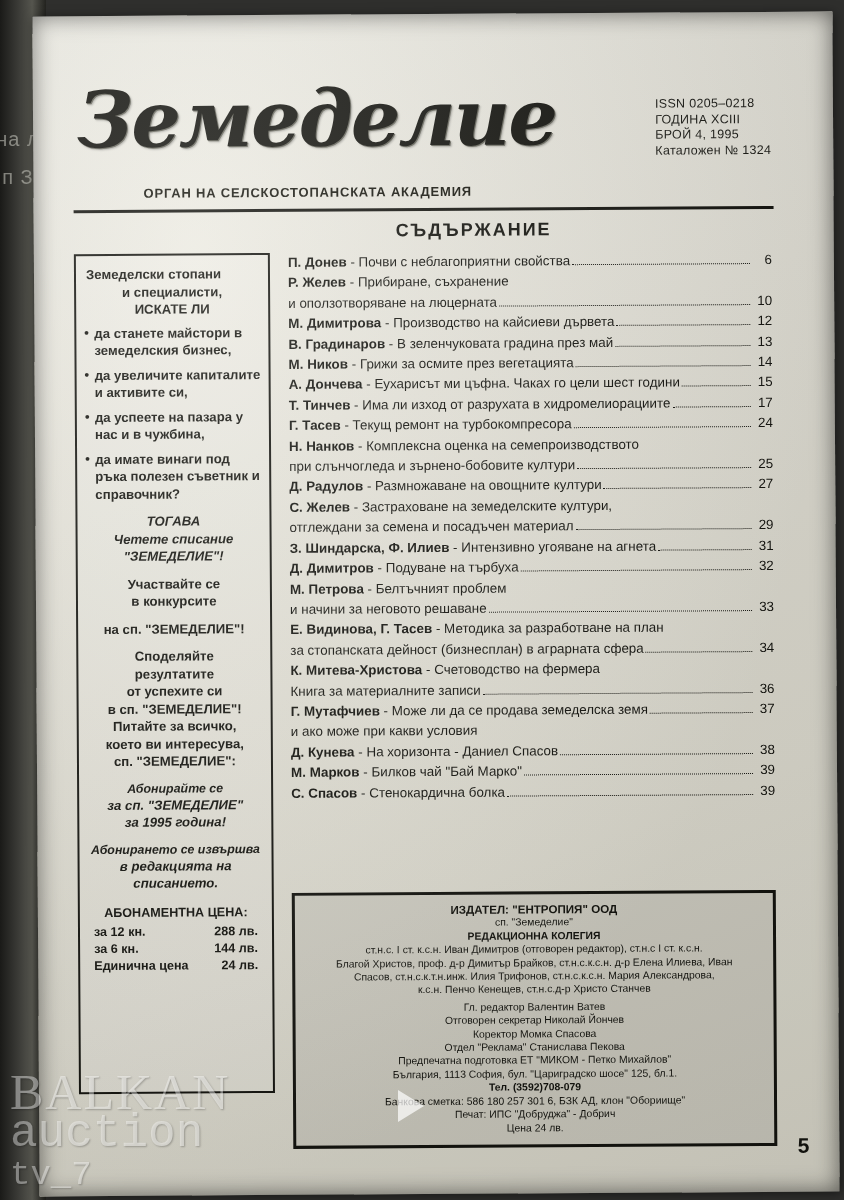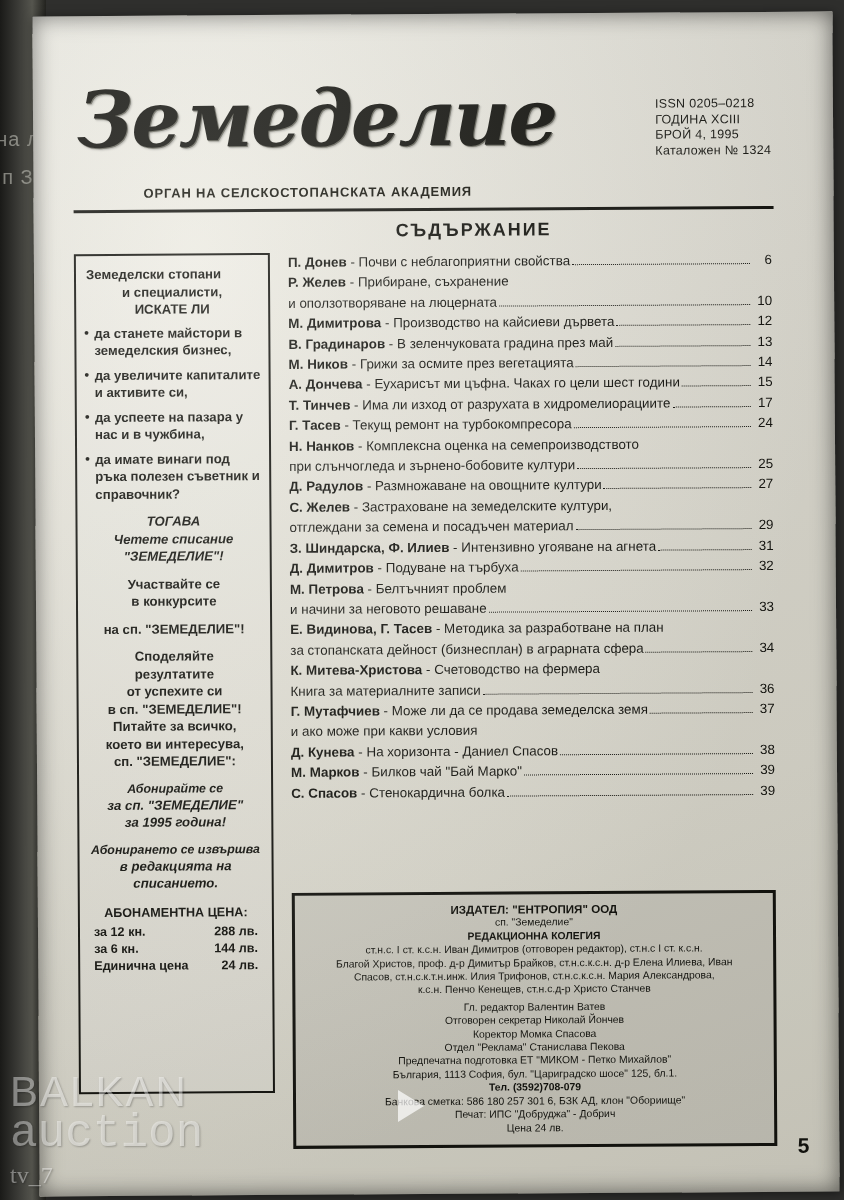--- a/index.html
+++ b/index.html
@@ -227,37 +227,37 @@
   }
   
   .wm {
     position: absolute;
     left: 10px; bottom: 6px;
     width: 430px;
     pointer-events: none;
     opacity: .55;
   }
   .wm .w1 {
-    font-family: Liberation Sans, sans-serif;
-    font-size: 42px;
+    font-family: Liberation Serif, serif;
+    font-size: 50px;
     letter-spacing: 2px;
     color: rgba(255,255,255,.75);
     text-shadow: 1px 1px 2px rgba(0,0,0,.45);
     line-height: 40px;
   }
   .wm .w2 {
     font-family: Liberation Mono, monospace;
     font-size: 46px;
     color: rgba(255,255,255,.72);
     text-shadow: 1px 1px 2px rgba(0,0,0,.45);
     line-height: 44px;
   }
   .wm .w3 {
-    font-family: Liberation Serif, serif;
-    font-size: 24px;
+    font-family: Liberation Mono, monospace;
+    font-size: 34px;
     color: rgba(255,255,255,.72);
     text-shadow: 1px 1px 2px rgba(0,0,0,.45);
     line-height: 38px;
   }
   .wm-arrow {
     position: absolute;
     left: 398px; bottom: 78px;
     width: 0; height: 0;
     border-left: 26px solid rgba(255,255,255,.7);
     border-top: 16px solid transparent;

